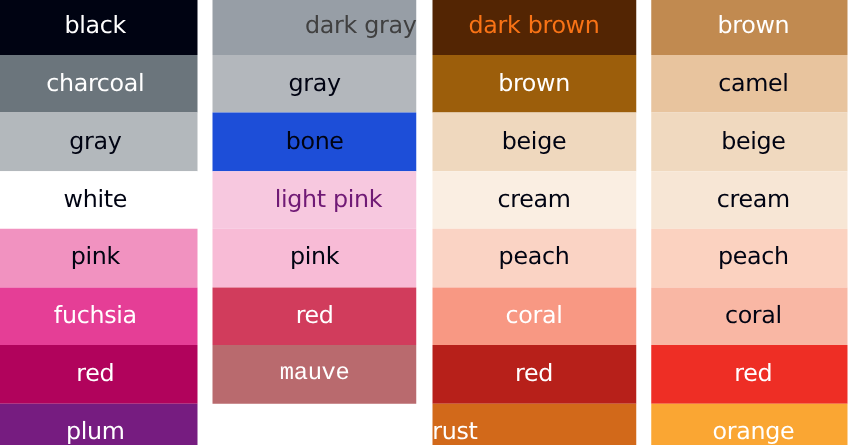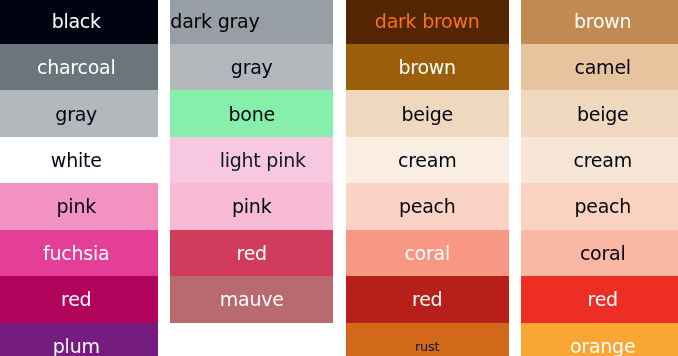--- a/index.html
+++ b/index.html
@@ -41,39 +41,39 @@
     </div>
     <div class="swatch" style="height: 46.47px; background: rgb(177, 3, 92);">
       <span class="label" style="font-size: 19px; text-align: center; color: rgb(255, 255, 255);">red</span>
     </div>
     <div class="swatch" style="height: 46.47px; background: rgb(118, 28, 128);">
       <span class="label" style="font-size: 19px; text-align: center; color: rgb(255, 255, 255);">plum</span>
     </div>
   </div>
   <div class="column" style="left: 170.33px; top: -2.5px; width: 162.8px;">
     <div class="swatch" style="height: 46.47px; background: rgb(151, 158, 166);">
-      <span class="label" style="font-size: 19px; text-align: left; color: #000000;">dark gray</span>
+      <span class="label" style="font-size: 19px; text-align: right; color: #404040;">dark gray</span>
     </div>
     <div class="swatch" style="height: 46.47px; background: rgb(179, 183, 188);">
       <span class="label" style="font-size: 19px; text-align: center; color: rgb(0, 3, 18);">gray</span>
     </div>
-    <div class="swatch" style="height: 46.47px; background: #86efac;">
+    <div class="swatch" style="height: 46.47px; background: #1d4ed8;">
       <span class="label" style="font-size: 19px; text-align: center; color: rgb(0, 3, 18);">bone</span>
     </div>
     <div class="swatch" style="height: 46.47px; background: rgb(247, 200, 223);">
-      <span class="label" style="font-size: 19px; text-align: center; color: #0f172a; margin-left: 22px;">light pink</span>
+      <span class="label" style="font-size: 19px; text-align: center; color: #701a75; margin-left: 22px;">light pink</span>
     </div>
     <div class="swatch" style="height: 46.47px; background: rgb(248, 187, 214);">
       <span class="label" style="font-size: 19px; text-align: center; color: rgb(0, 3, 18);">pink</span>
     </div>
     <div class="swatch" style="height: 46.47px; background: rgb(209, 60, 92);">
       <span class="label" style="font-size: 19px; text-align: center; color: rgb(255, 255, 255);">red</span>
     </div>
     <div class="swatch" style="height: 46.47px; background: rgb(185, 106, 110);">
-      <span class="label" style="font-size: 19px; text-align: center; color: rgb(255, 255, 255);">mauve</span>
+      <span class="label" style="font-size: 19px; text-align: center; color: rgb(255, 255, 255); font-family: Liberation Mono, monospace;">mauve</span>
     </div>
   </div>
   <div class="column" style="left: 345.82px; top: -2.5px; width: 162.8px;">
     <div class="swatch" style="height: 46.47px; background: rgb(83, 37, 3);">
       <span class="label" style="font-size: 19px; text-align: center; color: #f97316;">dark brown</span>
     </div>
     <div class="swatch" style="height: 46.47px; background: rgb(156, 94, 11);">
       <span class="label" style="font-size: 19px; text-align: center; color: rgb(255, 255, 255);">brown</span>
     </div>
     <div class="swatch" style="height: 46.47px; background: rgb(239, 216, 190);">
@@ -85,21 +85,21 @@
     <div class="swatch" style="height: 46.47px; background: rgb(250, 211, 196);">
       <span class="label" style="font-size: 19px; text-align: center; color: rgb(0, 3, 18);">peach</span>
     </div>
     <div class="swatch" style="height: 46.47px; background: rgb(248, 152, 131);">
       <span class="label" style="font-size: 19px; text-align: center; color: rgb(255, 255, 255);">coral</span>
     </div>
     <div class="swatch" style="height: 46.47px; background: rgb(183, 32, 26);">
       <span class="label" style="font-size: 19px; text-align: center; color: rgb(255, 255, 255);">red</span>
     </div>
     <div class="swatch" style="height: 46.47px; background: rgb(210, 105, 26);">
-      <span class="label" style="font-size: 13px; text-align: center; color: #0f172a;">rust</span>
+      <span class="label" style="font-size: 19px; text-align: left; color: #ffffff;">rust</span>
     </div>
   </div>
   <div class="column" style="left: 521.31px; top: -2.5px; width: 162.8px;">
     <div class="swatch" style="height: 46.47px; background: rgb(193, 138, 80);">
       <span class="label" style="font-size: 19px; text-align: center; color: rgb(255, 255, 255);">brown</span>
     </div>
     <div class="swatch" style="height: 46.47px; background: rgb(232, 196, 158);">
       <span class="label" style="font-size: 19px; text-align: center; color: rgb(0, 3, 18);">camel</span>
     </div>
     <div class="swatch" style="height: 46.47px; background: rgb(240, 217, 191);">

